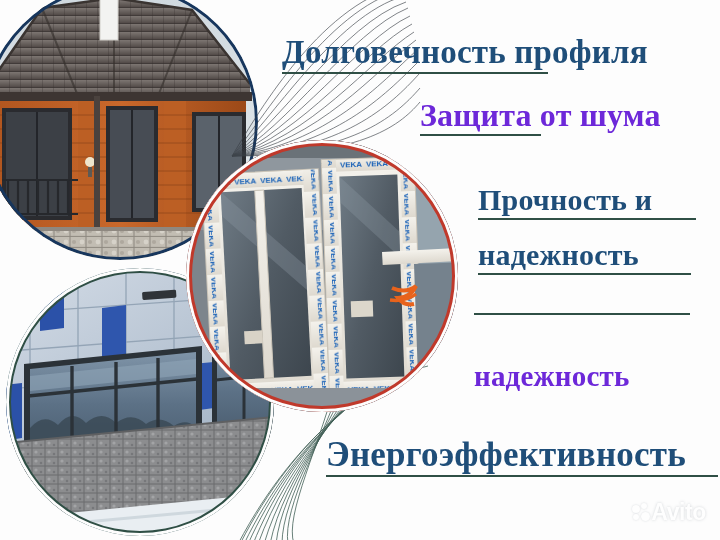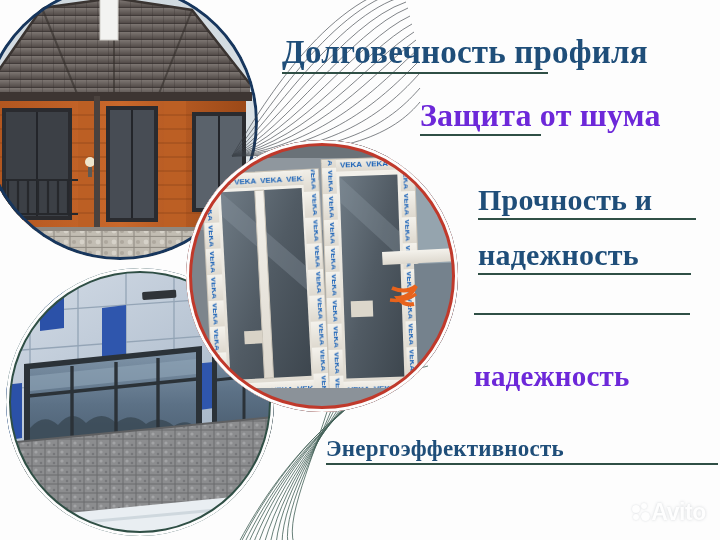--- a/index.html
+++ b/index.html
@@ -70,21 +70,21 @@
   .l1 .rule{width:266px;}
   .l2{left:146px;top:99px; font-size:32px;}
   .l2 .rule{width:121px;}
   .l3{left:204px;top:185px;font-size:30px;}
   .l3 .rule{width:218px;}
   .l4{left:204px;top:240px;font-size:30px;}
   .l4 .rule{width:213px;}
   .l5{left:200px;top:310px;font-size:29px;}
   .l5 .rule{width:216px;}
   .l6{left:200px;top:362px;font-size:29px;}
-  .l7{left:52px; top:437px;font-size:23px;}
+  .l7{left:52px; top:437px;font-size:35px;}
   .l7 .rule{width:392px;}
 
   
   .watermark{
     position:absolute;right:14px;bottom:14px;
     display:flex;align-items:center;gap:0;
     opacity:.55;
     z-index:9;
     pointer-events:none;
   }

